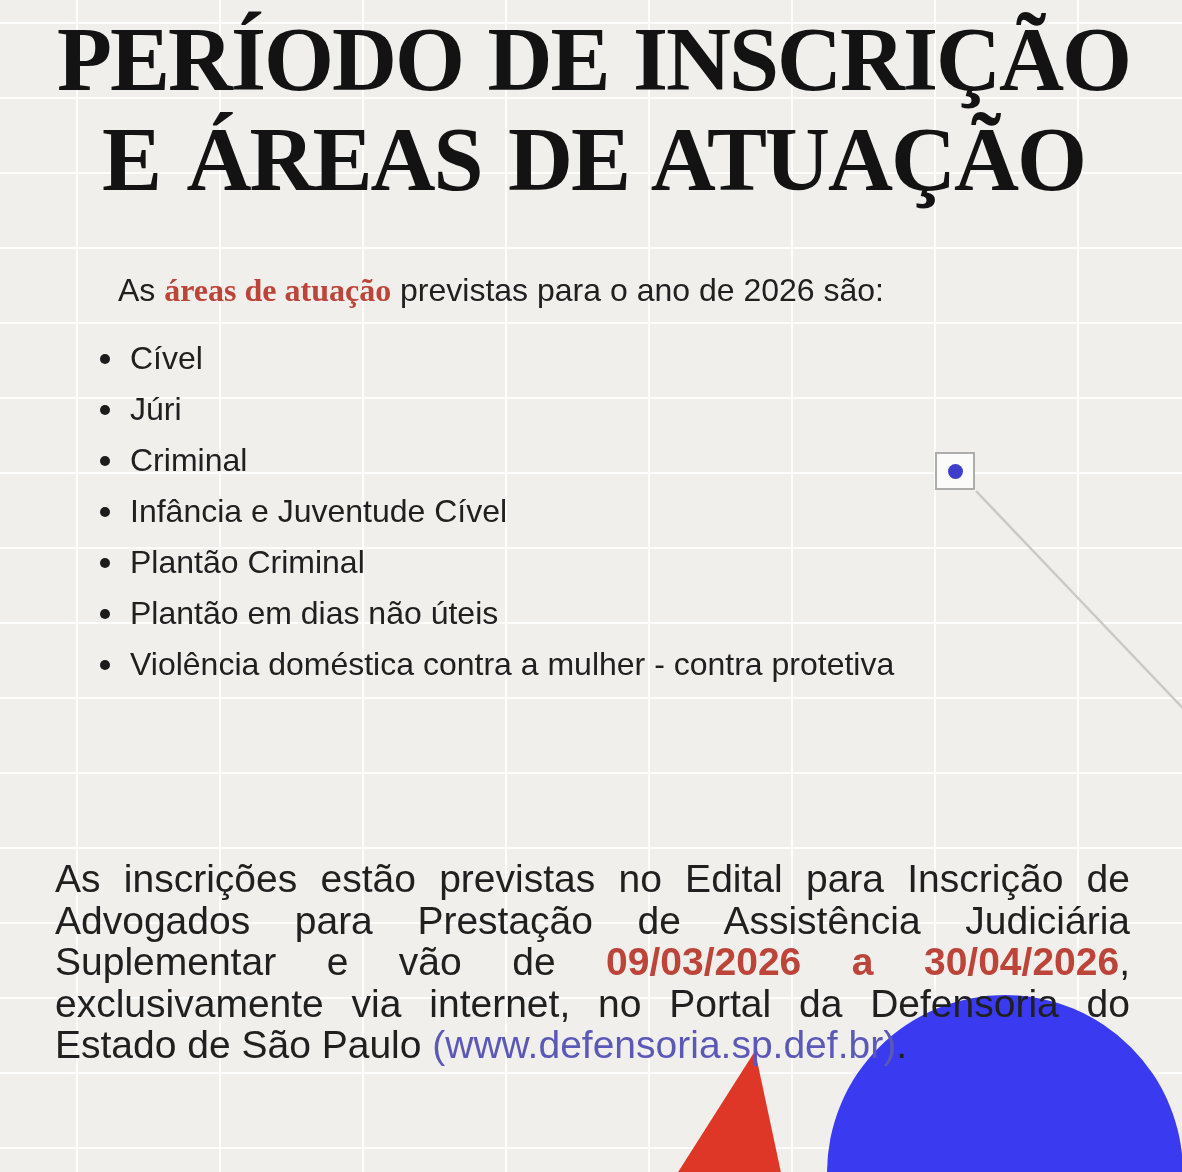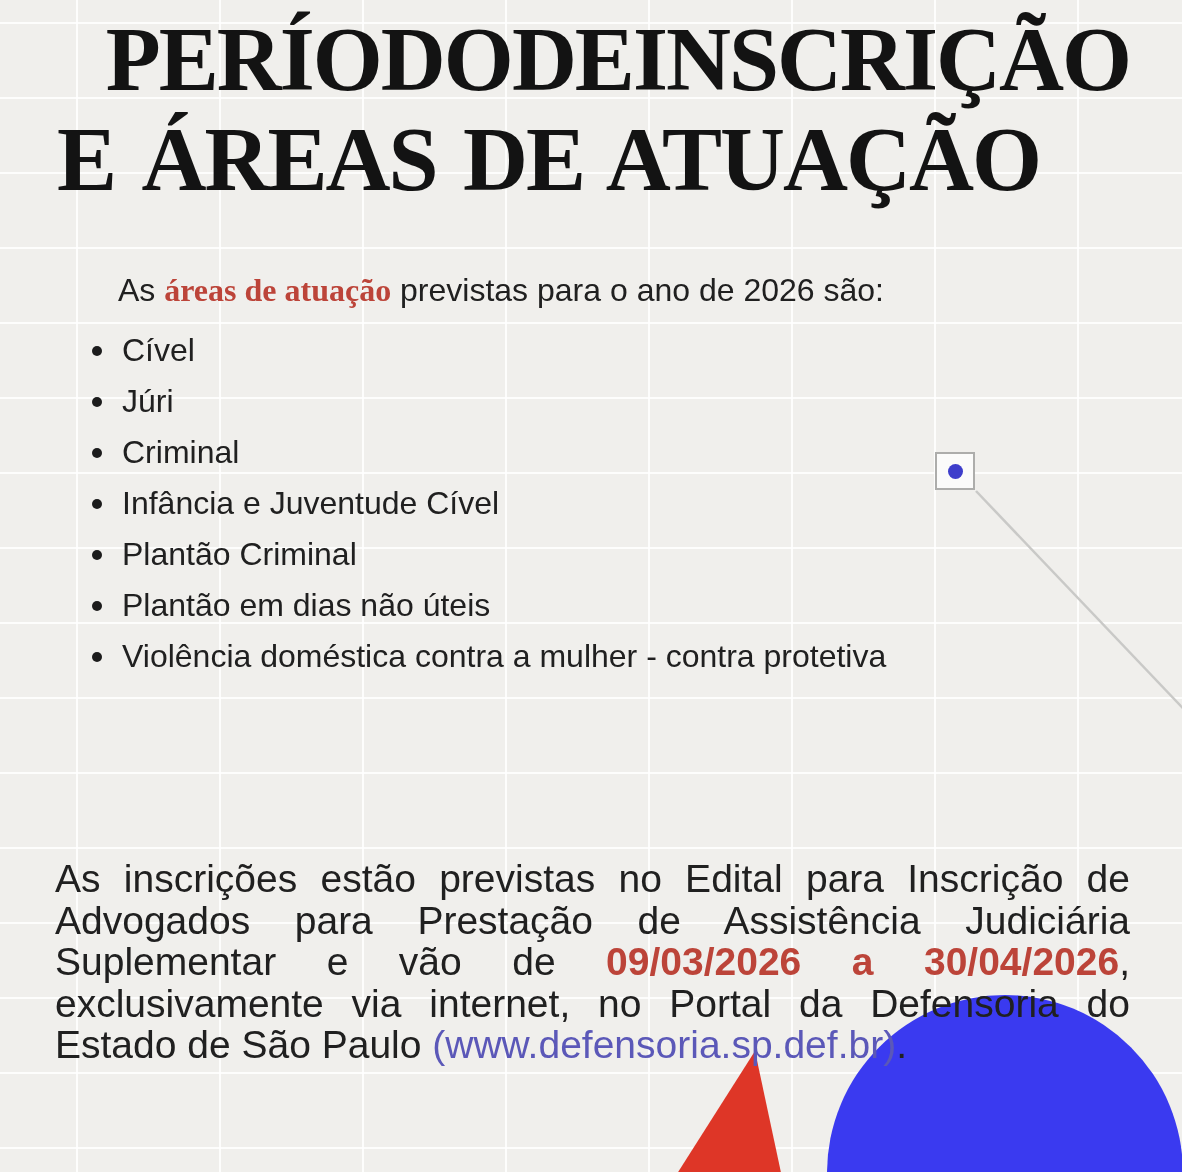--- a/index.html
+++ b/index.html
@@ -16,31 +16,31 @@
     font-family:"Liberation Sans", sans-serif;
     color:#202020;
   }
   
   .title{
     position:absolute;left:57px;top:10px;width:1073px;
     font-family:"Liberation Serif", serif;
     font-weight:bold;color:#131313;
     font-size:90px;line-height:100px;letter-spacing:-2px;
   }
-  .title-line1{display:flex;justify-content:flex-end;}
-  .title-line2{white-space:nowrap;word-spacing:6px;}
+  .title-line1{display:flex;justify-content:space-between;}
+  .title-line2{white-space:nowrap;word-spacing:6px;text-align:center;}
   
   .intro{
     position:absolute;left:118px;top:270px;
     font-size:32px;line-height:40px;white-space:nowrap;
   }
   .intro .hl{font-weight:bold;color:#bc4439;font-family:Liberation Serif, serif;}
   
   .areas{
-    position:absolute;left:88px;top:321px;margin:4px;padding:0;list-style:none;
+    position:absolute;left:88px;top:321px;margin:12px;padding:0;list-style:none;
   }
   .areas li{display:flex;align-items:center;height:51px;}
   .bullet{
     width:10px;height:10px;border-radius:50%;
     background:#1c1c1c;margin-right:20px;flex:0 0 auto;
   }
   .area-label{font-size:32px;white-space:nowrap;}
   
   .paragraph{
     position:absolute;left:55px;top:858px;width:1075px;

